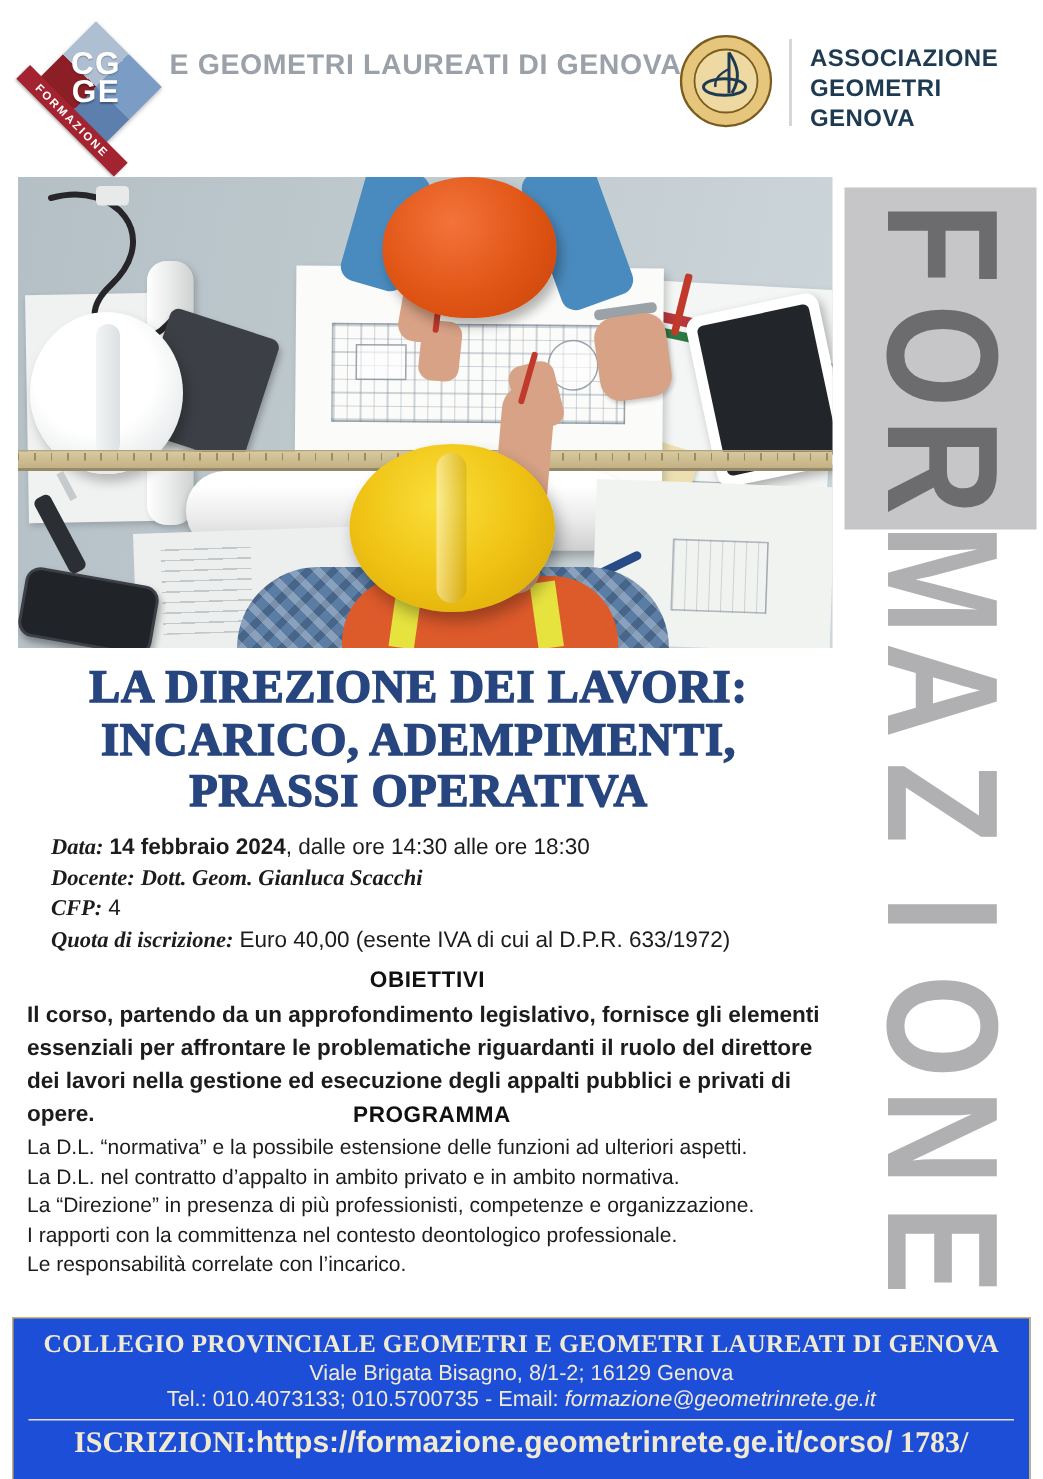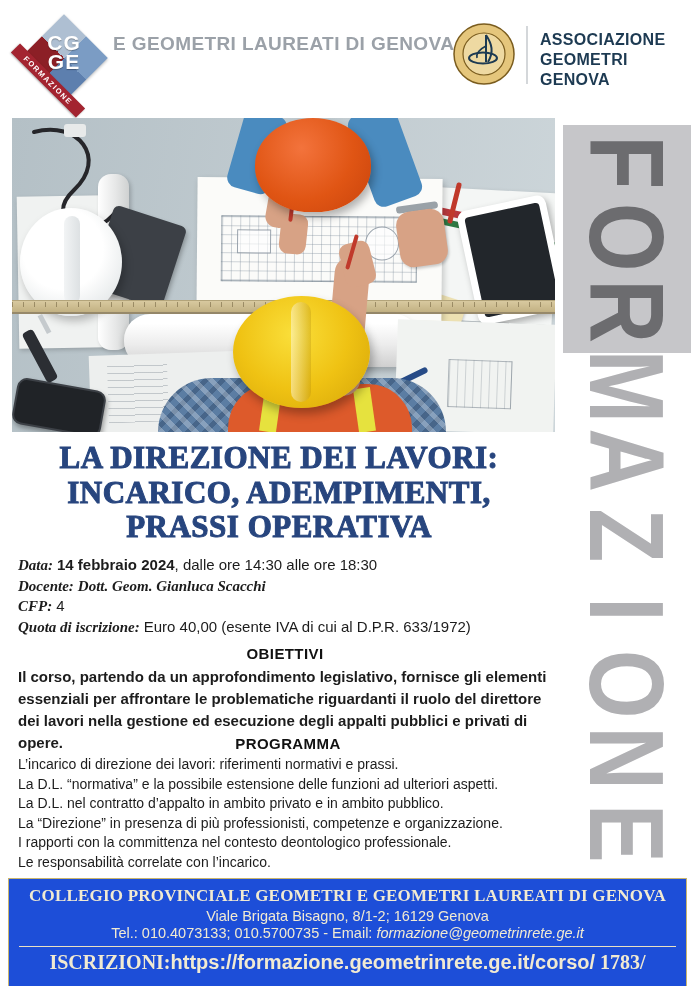--- a/index.html
+++ b/index.html
@@ -124,21 +124,21 @@
   .course-title {
     position:absolute; left:0; top:441px; width:558px;
     text-align:center; color:#27457e;
     font-family:"Liberation Serif", serif; font-weight:700;
     font-size:31px; line-height:1.12; letter-spacing:.5px;
     -webkit-text-stroke:1px #27457e;
   }
 
   
   .details { position:absolute; left:18px; top:555px; width:534px; font-size:15px; color:#1c1c1c; }
-  .details .row { line-height:20.5px; }
+  .details .row { line-height:20.5px;margin-left:16px; }
   .lbl { font-family:"Liberation Serif", serif; font-style:italic; font-weight:700; }
   .val { margin-left:4px; }
   .val-bold { margin-left:4px; font-weight:700; }
   .val-serif { margin-left:4px; font-family:"Liberation Serif", serif; font-style:italic; font-weight:700; }
 
   
   .section-heading { font-weight:700; font-size:15px; letter-spacing:.4px; text-align:center; color:#111; }
   .objectives { position:absolute; left:18px; top:645px; width:534px; }
   .objectives .body { margin-top:4px; font-size:15px; line-height:22px; color:#1c1c1c;font-weight:bold; }
 
@@ -292,23 +292,22 @@
 </div>
 
 <div class="objectives">
   <div class="section-heading">OBIETTIVI</div>
   <div class="body">Il corso, partendo da un approfondimento legislativo, fornisce gli elementi essenziali per affrontare le problematiche riguardanti il ruolo del direttore dei lavori nella gestione ed esecuzione degli appalti pubblici e privati di opere.</div>
 </div>
 
 <div class="program">
   <div class="section-heading">PROGRAMMA</div>
   <div class="lines">
-    <div>L’incarico di direzione dei lavori: riferimenti normativi e prassi.</div>
     <div>La D.L. “normativa” e la possibile estensione delle funzioni ad ulteriori aspetti.</div>
-    <div>La D.L. nel contratto d’appalto in ambito privato e in ambito pubblico.</div>
+    <div>La D.L. nel contratto d’appalto in ambito privato e in ambito normativa.</div>
     <div>La “Direzione” in presenza di più professionisti, competenze e organizzazione.</div>
     <div>I rapporti con la committenza nel contesto deontologico professionale.</div>
     <div>Le responsabilità correlate con l’incarico.</div>
   </div>
 </div>
 
 <div class="footer">
   <div class="footer-org">COLLEGIO PROVINCIALE GEOMETRI E GEOMETRI LAUREATI DI GENOVA</div>
   <div class="footer-address">Viale Brigata Bisagno, 8/1-2; 16129 Genova</div>
   <div class="footer-tel">

